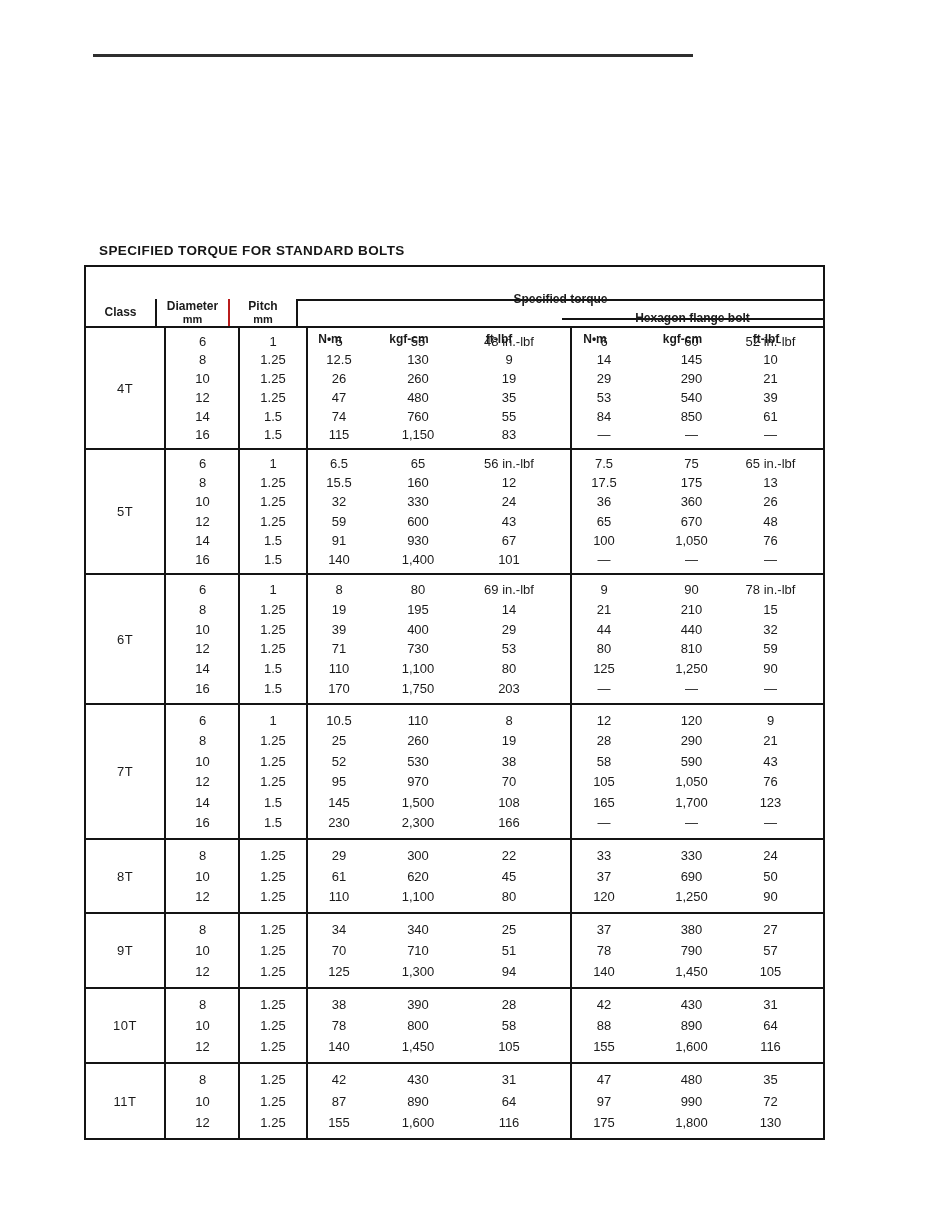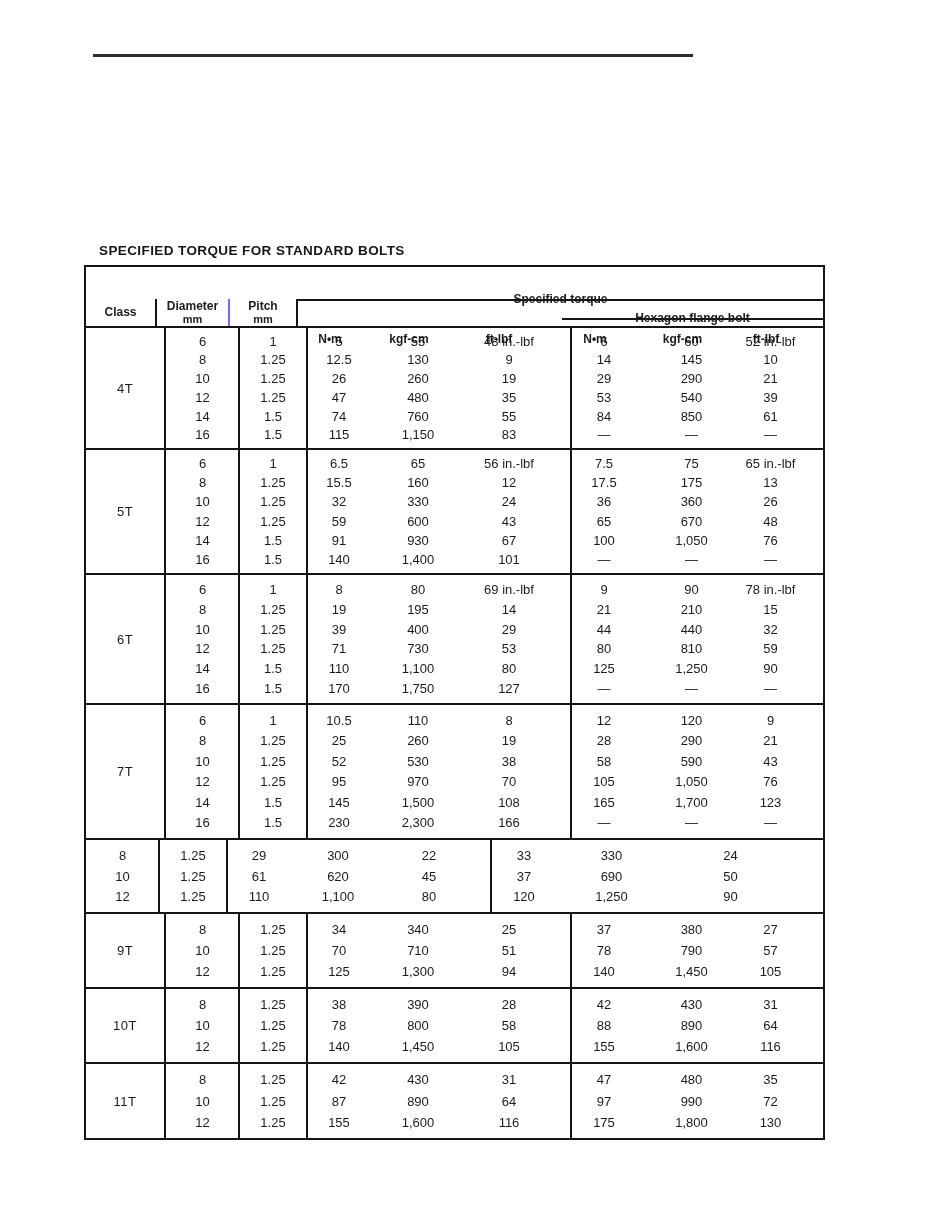--- a/index.html
+++ b/index.html
@@ -20,21 +20,21 @@
   
   .thead {
     display:grid;
     grid-template-columns:71px 73px 68px 64px 94px 106px 66px 97px 1fr;
     grid-template-rows:19px 21px 19px;
     border-bottom:2px solid #141414;
     font-weight:700; font-size:12px;
   }
   .hc { display:flex; align-items:center; justify-content:center; text-align:center; line-height:13px;margin-top:32px; }
   .class-h  { grid-area:1/1/4/2; border-right:2px solid #141414; }
-  .dia-h    { grid-area:1/2/4/3; border-right:2px solid #8b5cf6; }
+  .dia-h    { grid-area:1/2/4/3; border-right:2px solid #b91c1c; }
   .pitch-h  { grid-area:1/3/4/4; border-right:2px solid #141414; }
   .spec-h   { grid-area:1/4/2/10; border-bottom:2px solid #141414; }
   .head-h   { grid-area:2/4/3/7; border-right:2px solid #141414; border-bottom:2px solid #141414; }
   .flange-h { grid-area:2/7/3/10; border-bottom:2px solid #141414; }
   .u1 { grid-area:3/4/4/5; }
   .u2 { grid-area:3/5/4/6; }
   .u3 { grid-area:3/6/4/7; border-right:2px solid #141414; }
   .u4 { grid-area:3/7/4/8; }
   .u5 { grid-area:3/8/4/9; }
   .u6 { grid-area:3/9/4/10; }
@@ -285,21 +285,21 @@
               <div class="c-hft col-hft">80</div>
               <div class="c-fnm">125</div>
               <div class="c-fkg col-fkg">1,250</div>
               <div class="c-fft col-fft">90</div>
             </div>
             <div class="trow">
               <div class="c-dia">16</div>
               <div class="c-pitch">1.5</div>
               <div class="c-hnm">170</div>
               <div class="c-hkg">1,750</div>
-              <div class="c-hft col-hft">127</div>
+              <div class="c-hft col-hft">203</div>
               <div class="c-fnm">—</div>
               <div class="c-fkg col-fkg">—</div>
               <div class="c-fft col-fft">—</div>
             </div>
           </div>
         </div>
         <div class="block" style="height: 135px;">
           <div class="cell class-cell">7T</div>
           <div class="rows">
             <div class="vline vl-1"></div>
@@ -361,20 +361,21 @@
               <div class="c-hnm">230</div>
               <div class="c-hkg">2,300</div>
               <div class="c-hft col-hft">166</div>
               <div class="c-fnm">—</div>
               <div class="c-fkg col-fkg">—</div>
               <div class="c-fft col-fft">—</div>
             </div>
           </div>
         </div>
         <div class="block" style="height: 74px;">
+          <div class="cell class-cell">8T</div>
           <div class="rows">
             <div class="vline vl-1"></div>
             <div class="vline vl-2"></div>
             <div class="vline vl-3"></div>
             <div class="trow">
               <div class="c-dia">8</div>
               <div class="c-pitch">1.25</div>
               <div class="c-hnm">29</div>
               <div class="c-hkg">300</div>
               <div class="c-hft col-hft">22</div>

